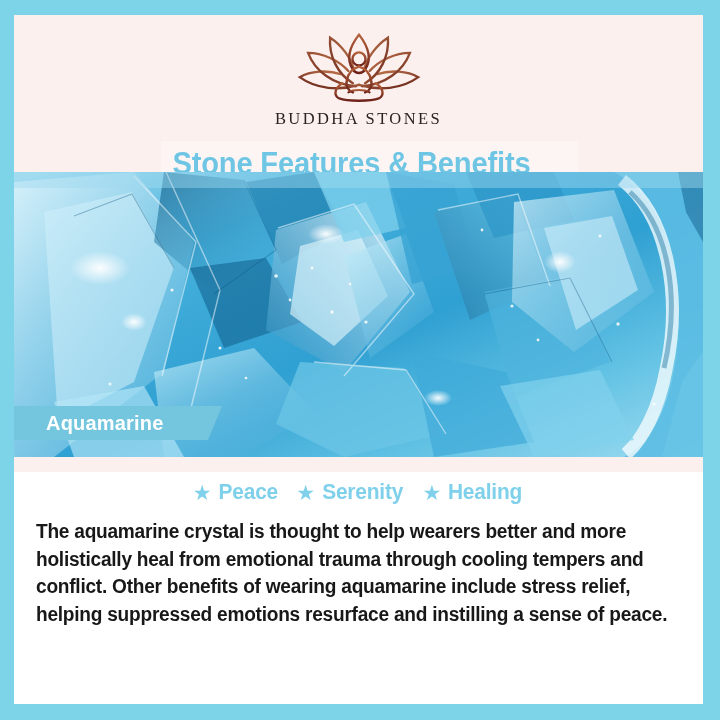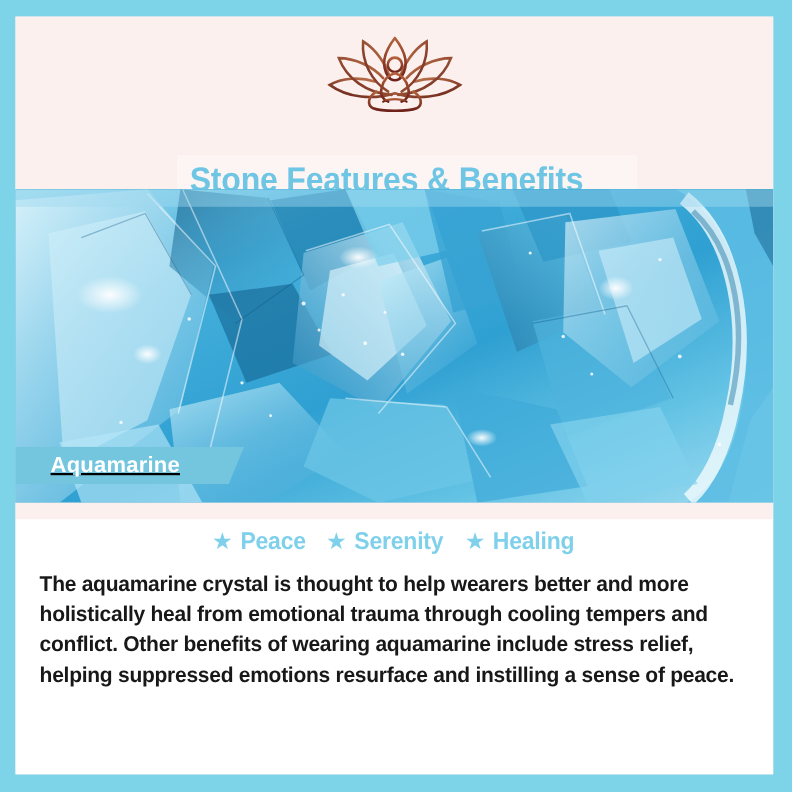--- a/index.html
+++ b/index.html
@@ -96,21 +96,20 @@
 
   
   .stone-band {
     position:absolute;
     left:0; top:391px;
     width:208px; height:34px;
     background:#73c6dd;
     clip-path:polygon(0 0, 208px 0, 194px 34px, 0 34px);
     display:flex;
     align-items:center;
-    text-decoration:underline;
   }
 
   .stone-band-label {
     margin-left:32px;
     font-family:"Liberation Sans", sans-serif;
     font-weight:bold;
     font-size:20px;
     color:#ffffff;
     letter-spacing:0.2px;
     white-space:nowrap;
@@ -230,20 +229,21 @@
 
             <path d="M100 52 C92 54 86 60 84 70 C82 78 86 84 92 86" stroke="url(#gC)"></path>
             <path d="M100 52 C108 54 114 60 116 70 C118 78 114 84 108 86" stroke="url(#gC)"></path>
 
             <path d="M78 74 C68 80 66 90 74 94 C84 98 116 98 126 94 C134 90 132 80 122 74" stroke="url(#gC)"></path>
             <path d="M86 86 C92 82 108 82 114 86" stroke="url(#gC)" stroke-width="2.6"></path>
             <path d="M88 80 L112 80" stroke="url(#gC)" stroke-width="2.2"></path>
           </g>
         </svg>
 
+        <span class="logo-text">BUDDHA STONES</span>
       </div>
     </div>
 
     <div class="title-band">
       <span class="title-text">Stone Features &amp; Benefits</span>
     </div>
 
     <div class="hero">
       <svg class="hero-art" viewBox="0 0 689 285" preserveAspectRatio="none" aria-hidden="true">
         <defs>

